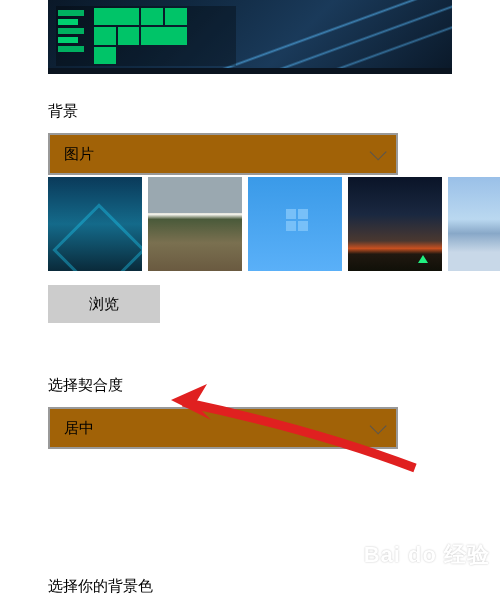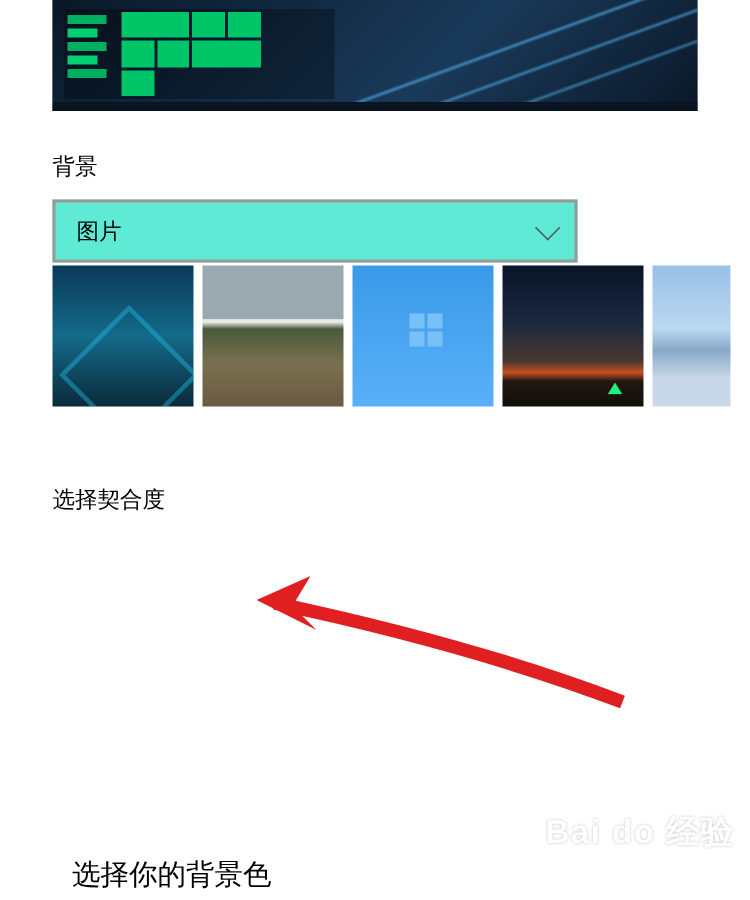--- a/index.html
+++ b/index.html
@@ -5,21 +5,21 @@
     * { margin: 0; padding: 0; box-sizing: border-box; }
     body {
       font-family: "Segoe UI", "Microsoft YaHei", sans-serif;
       background: #fff;
       width: 500px;
       height: 600px;
       overflow: hidden;
       position: relative;
     }
     .container {
-      padding: 0 35px;
+      padding: 0 48px;
       height: 100%;
     }
     .preview {
       background: #0a1a2a;
       height: 74px;
       position: relative;
       overflow: hidden;
     }
     .preview-inner {
       position: absolute;
@@ -88,21 +88,21 @@
     .select {
       width: 350px;
       height: 42px;
       border: 2px solid #999;
       display: flex;
       align-items: center;
       justify-content: space-between;
       padding: 0 14px;
       font-size: 15px;
       cursor: pointer;
-      background: #5eead4;
+      background: #a16207;
     }
     .chevron {
       width: 12px;
       height: 12px;
       border-right: 1.5px solid #555;
       border-bottom: 1.5px solid #555;
       transform: rotate(45deg) translateY(-3px);
     }
 
     .thumbs {
@@ -172,21 +172,21 @@
       top: 380px;
       width: 260px;
       height: 110px;
       pointer-events: none;
     }
 
     .bottom-label {
       position: absolute;
       bottom: 4px;
       left: 48px;
-      font-size: 19px;
+      font-size: 15px;
       color: #000;
     }
 
     .watermark {
       position: absolute;
       right: 10px;
       bottom: 30px;
       opacity: 0.25;
       color: #fff;
       font-size: 11px;
@@ -242,22 +242,27 @@
     <span class="chevron"></span>
   </div>
 
   <div class="thumbs">
     <div class="thumb t1"></div>
     <div class="thumb t2"></div>
     <div class="thumb t3"></div>
     <div class="thumb t4"></div>
     <div class="thumb t5"></div>
   </div>
+  <button class="browse-btn">浏览</button>
 
   <div class="label" style="margin-top:53px">选择契合度</div>
+  <div class="select">
+    <span>居中</span>
+    <span class="chevron"></span>
+  </div>
 
 </div>
 
 <div class="bottom-label">选择你的背景色</div>
 
 <svg class="arrow" viewBox="0 0 260 110">
   <path d="M 250 88 Q 150 50 18 22" stroke="#e02020" stroke-width="9" fill="none"></path>
   <path d="M 6 20 L 42 4 L 30 24 L 46 40 Z" fill="#e02020"></path>
 </svg>
 

